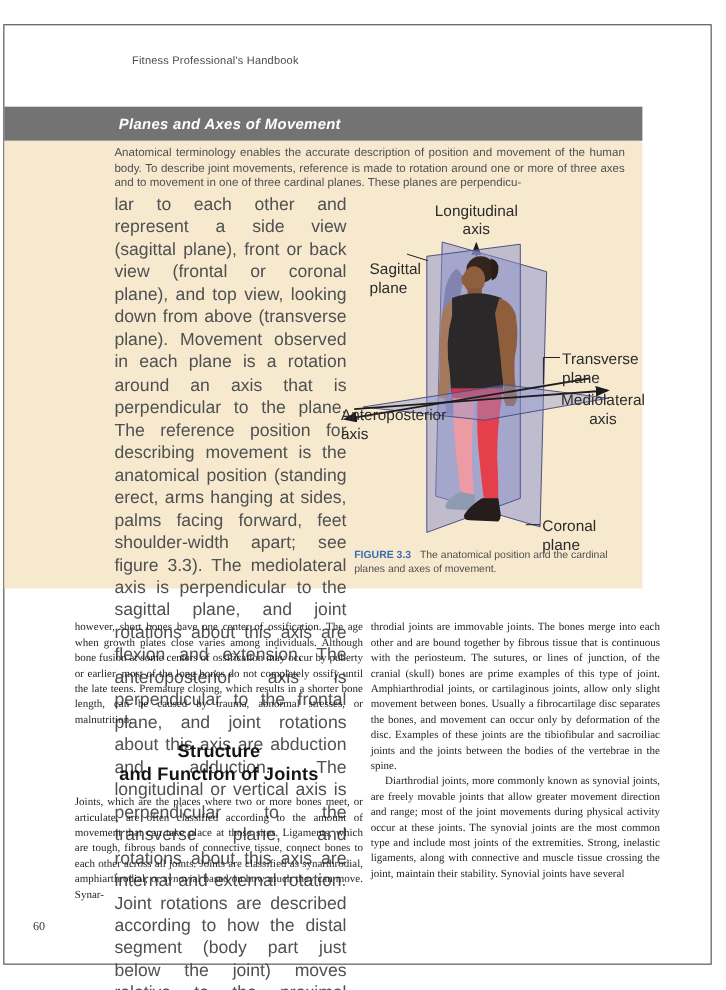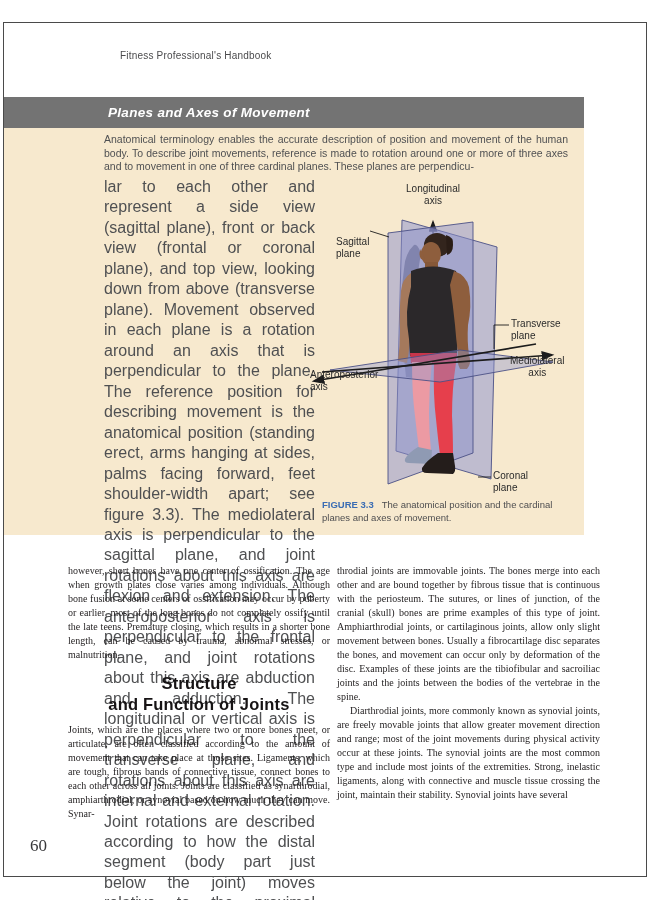--- a/index.html
+++ b/index.html
@@ -34,21 +34,21 @@
     font-size:10.5px;line-height:1.3;color:#4f5052;text-align:justify;
   }
   .box-col{
     position:absolute;left:104px;top:177px;width:211px;
     font-size:16px;line-height:1.28;color:#4f5052;text-align:justify;
   }
   
   .figure-wrap{position:absolute;left:310px;top:183px;width:272px;height:315px;}
   .figure-wrap svg{position:absolute;left:0;top:0;}
   .fig-label{
-    position:absolute;font-size:10px;line-height:1.18;color:#2b2b2b;
+    position:absolute;font-size:14px;line-height:1.18;color:#2b2b2b;
     white-space:pre-line;
   }
   .lbl-longitudinal{left:83px;top:0;width:80px;text-align:center;}
   .lbl-sagittal{left:26px;top:41px;margin-top:12px;}
   .lbl-transverse{left:201px;top:135px;}
   .lbl-mediolateral{left:200px;top:172px;text-align:center;}
   .lbl-anteroposterior{left:0px;top:186px;}
   .lbl-coronal{left:183px;top:287px;}
   .figure-caption{
     position:absolute;left:322px;top:499px;width:252px;
@@ -63,21 +63,21 @@
   .col-left{position:absolute;left:68px;top:564px;width:262px;}
   .col-right{position:absolute;left:337px;top:564px;width:263px;}
   .col-right .p2{text-indent:13px;margin-top:0;}
   .section-heading{
     font-family:"Liberation Sans",sans-serif;font-weight:bold;
     font-size:16.5px;line-height:1.25;text-align:center;color:#161314;
     margin:11px 0 9px 0;letter-spacing:.2px;
   }
   .page-number{
     position:absolute;left:30px;top:836px;font-family:"Liberation Serif",serif;
-    font-size:17px;color:#39393b;
+    font-size:11px;color:#39393b;
   }
   p{margin:0;}
 </style>
 </head>
 <body>
 
 <div class="page-frame"></div>
 
 <div class="running-head">Fitness Professional's Handbook</div>
 

